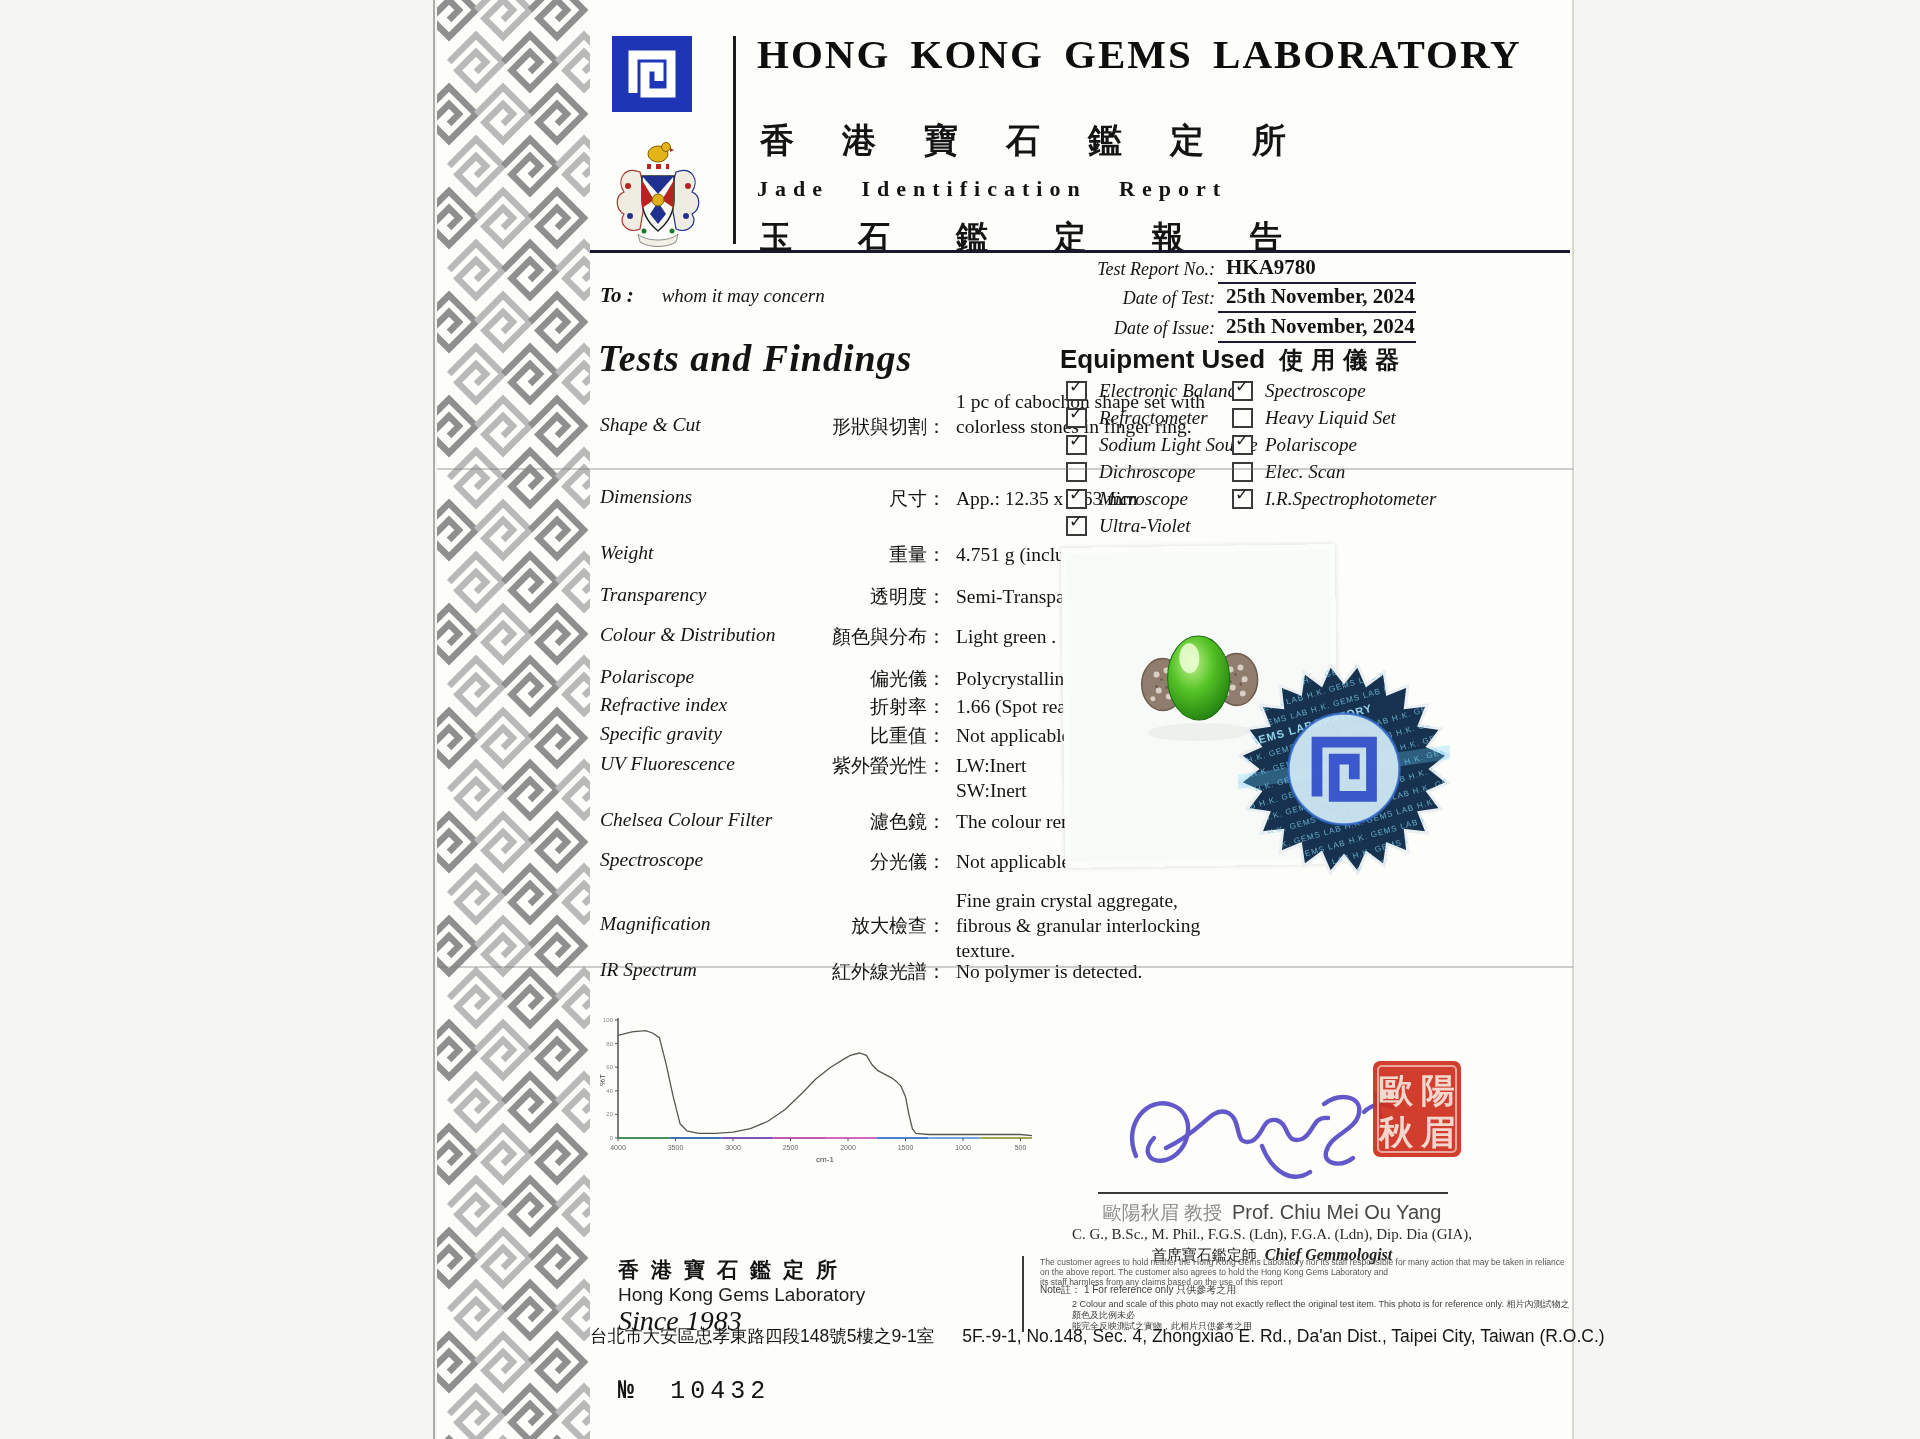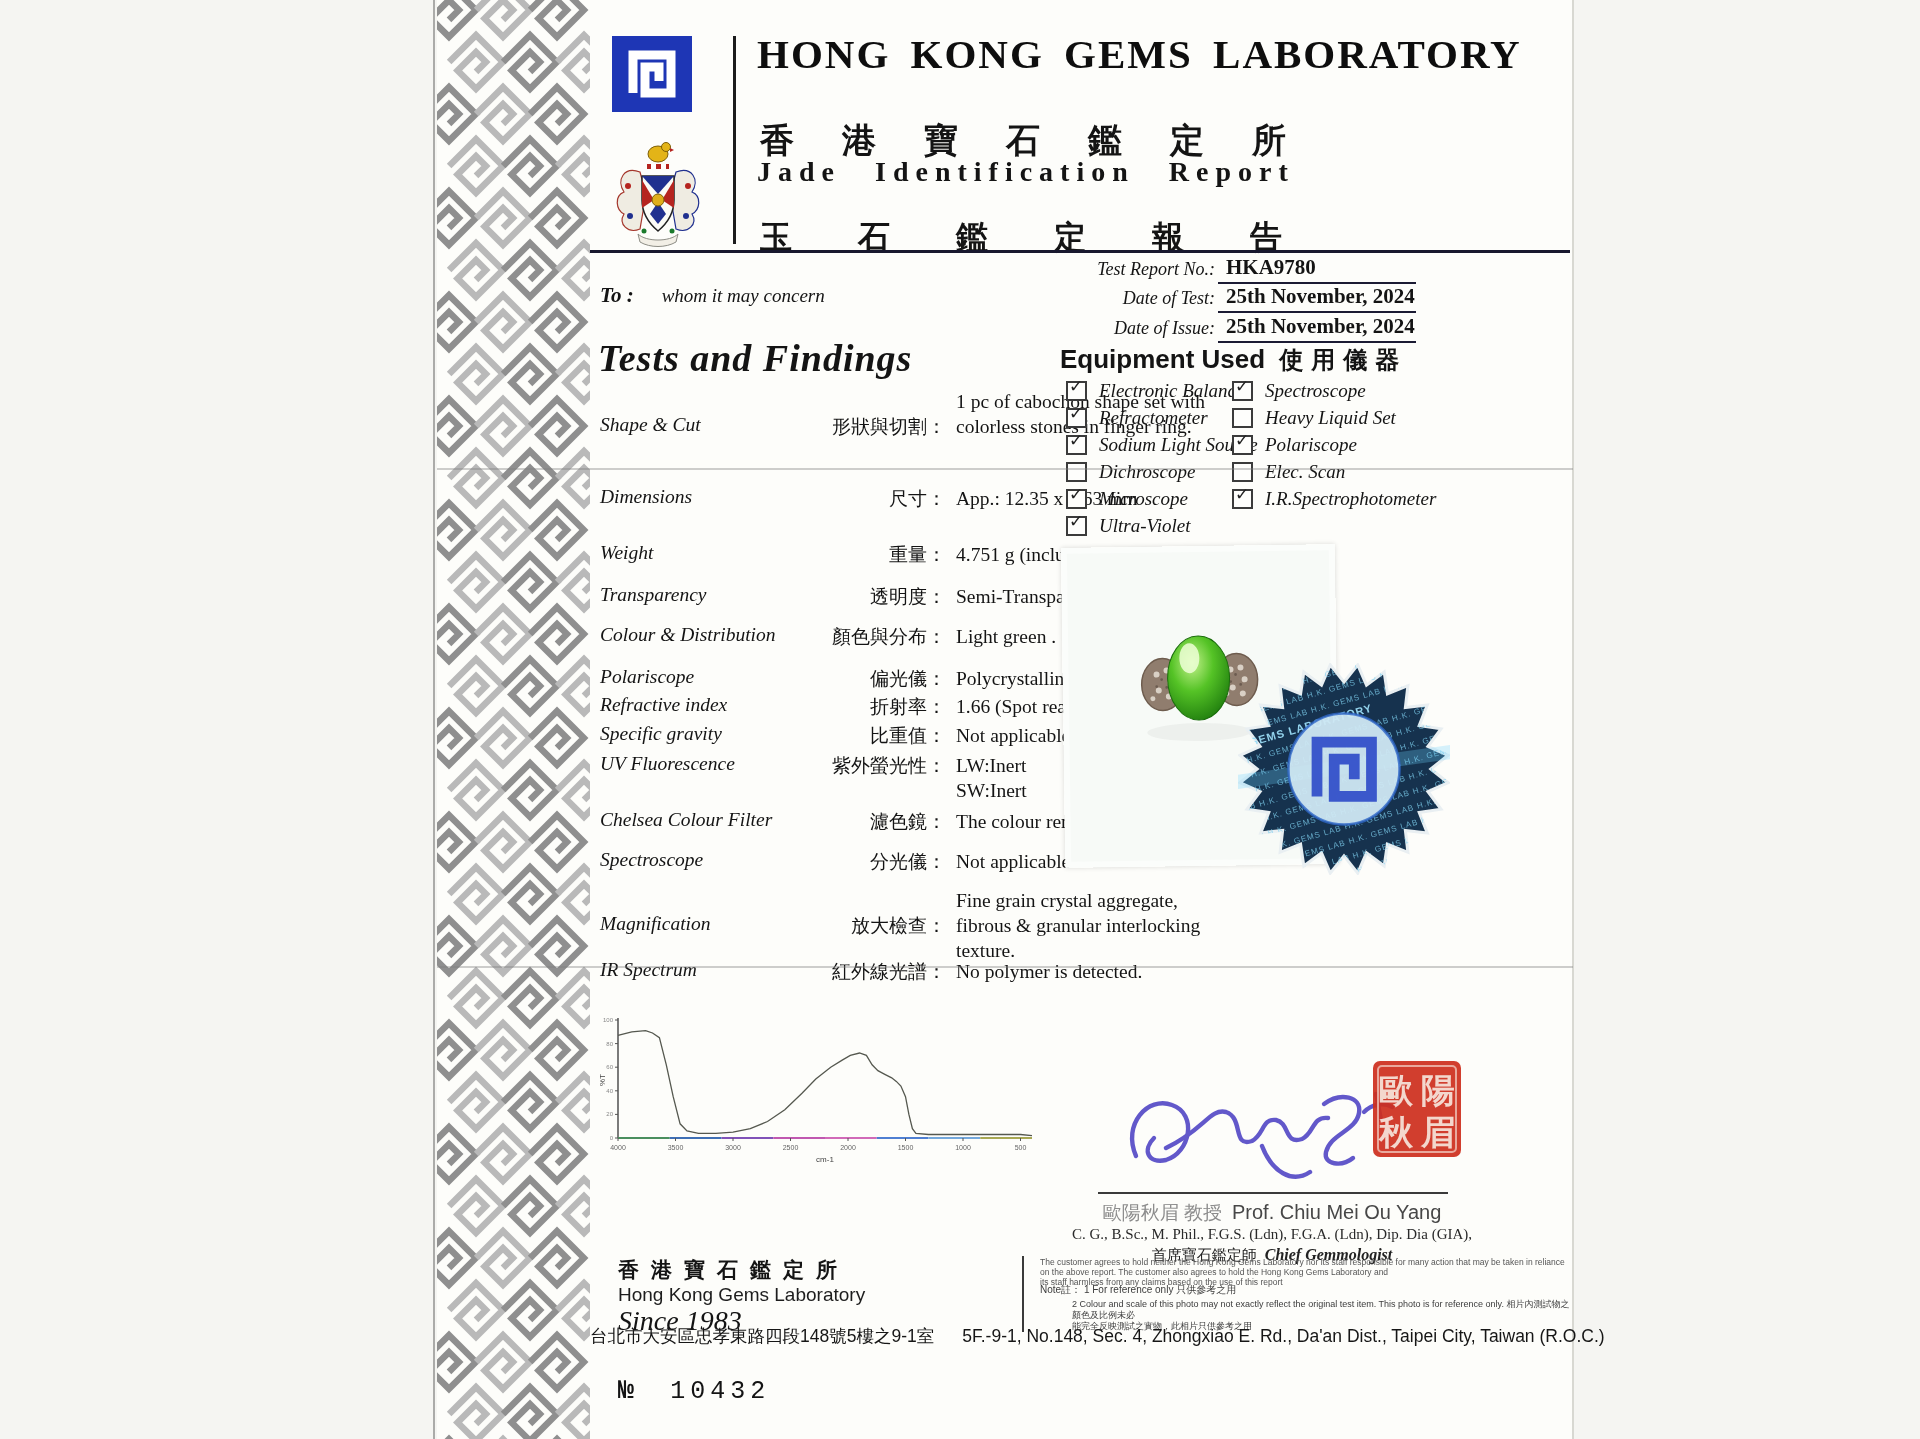--- a/index.html
+++ b/index.html
@@ -9,21 +9,21 @@
   .scan-edge-left{position:absolute;left:433px;top:0;width:2px;height:1439px;background:#6d6d6d;opacity:.55;}
   .scan-edge-right{position:absolute;left:1572px;top:0;width:2px;height:1439px;background:#d8d8d2;}
   #band{position:absolute;left:437px;top:0;}
   .crease{position:absolute;left:437px;width:1136px;height:2px;background:rgba(125,125,125,.38);z-index:40;}
   
   .logo-square{position:absolute;left:612px;top:36px;z-index:5;}
   .crest{position:absolute;left:608px;top:136px;z-index:5;}
   .hdr-divider{position:absolute;left:733px;top:36px;width:3px;height:208px;background:#1c1c1c;}
   .t-en{position:absolute;left:757px;top:30px;font-size:41px;font-weight:bold;letter-spacing:2px;word-spacing:8px;color:#0e0e0e;white-space:nowrap;}
   .t-cjk1{position:absolute;left:760px;top:118px;font-size:34px;font-weight:600;letter-spacing:48px;white-space:nowrap;}
-  .t-en2{position:absolute;left:757px;top:156px;font-size:28px;font-weight:bold;letter-spacing:7px;word-spacing:20px;white-space:nowrap;}
+  .t-en2{position:absolute;left:757px;top:176px;font-size:22px;font-weight:bold;letter-spacing:7px;word-spacing:20px;white-space:nowrap;}
   .t-cjk2{position:absolute;left:760px;top:216px;font-size:32px;font-weight:600;letter-spacing:66px;white-space:nowrap;}
   .hdr-rule{position:absolute;left:590px;top:250px;width:980px;height:3px;background:#18182e;}
   
   .meta-row{position:absolute;left:940px;width:480px;height:30px;}
   .mlabel{position:absolute;left:0;width:275px;text-align:right;font-style:italic;font-size:18px;top:4px;}
   .mvalue{position:absolute;left:286px;font-weight:bold;font-size:21px;top:0;white-space:nowrap;}
   .mline{position:absolute;left:278px;top:27px;width:198px;height:2px;background:#1b1b33;}
   .to-line{position:absolute;left:600px;top:283px;font-size:21px;}
   .to-label{font-weight:bold;font-style:italic;}
   .to-value{font-style:italic;font-size:19px;margin-left:28px;}

